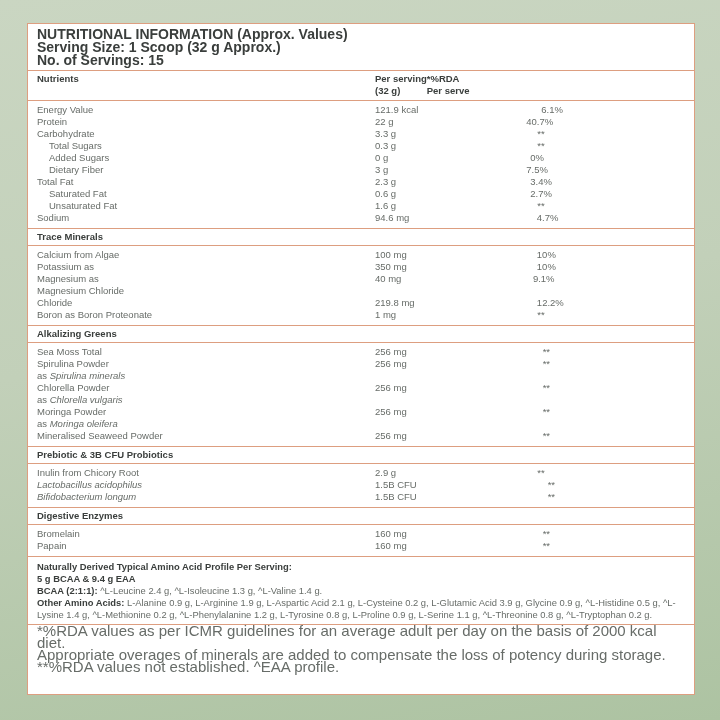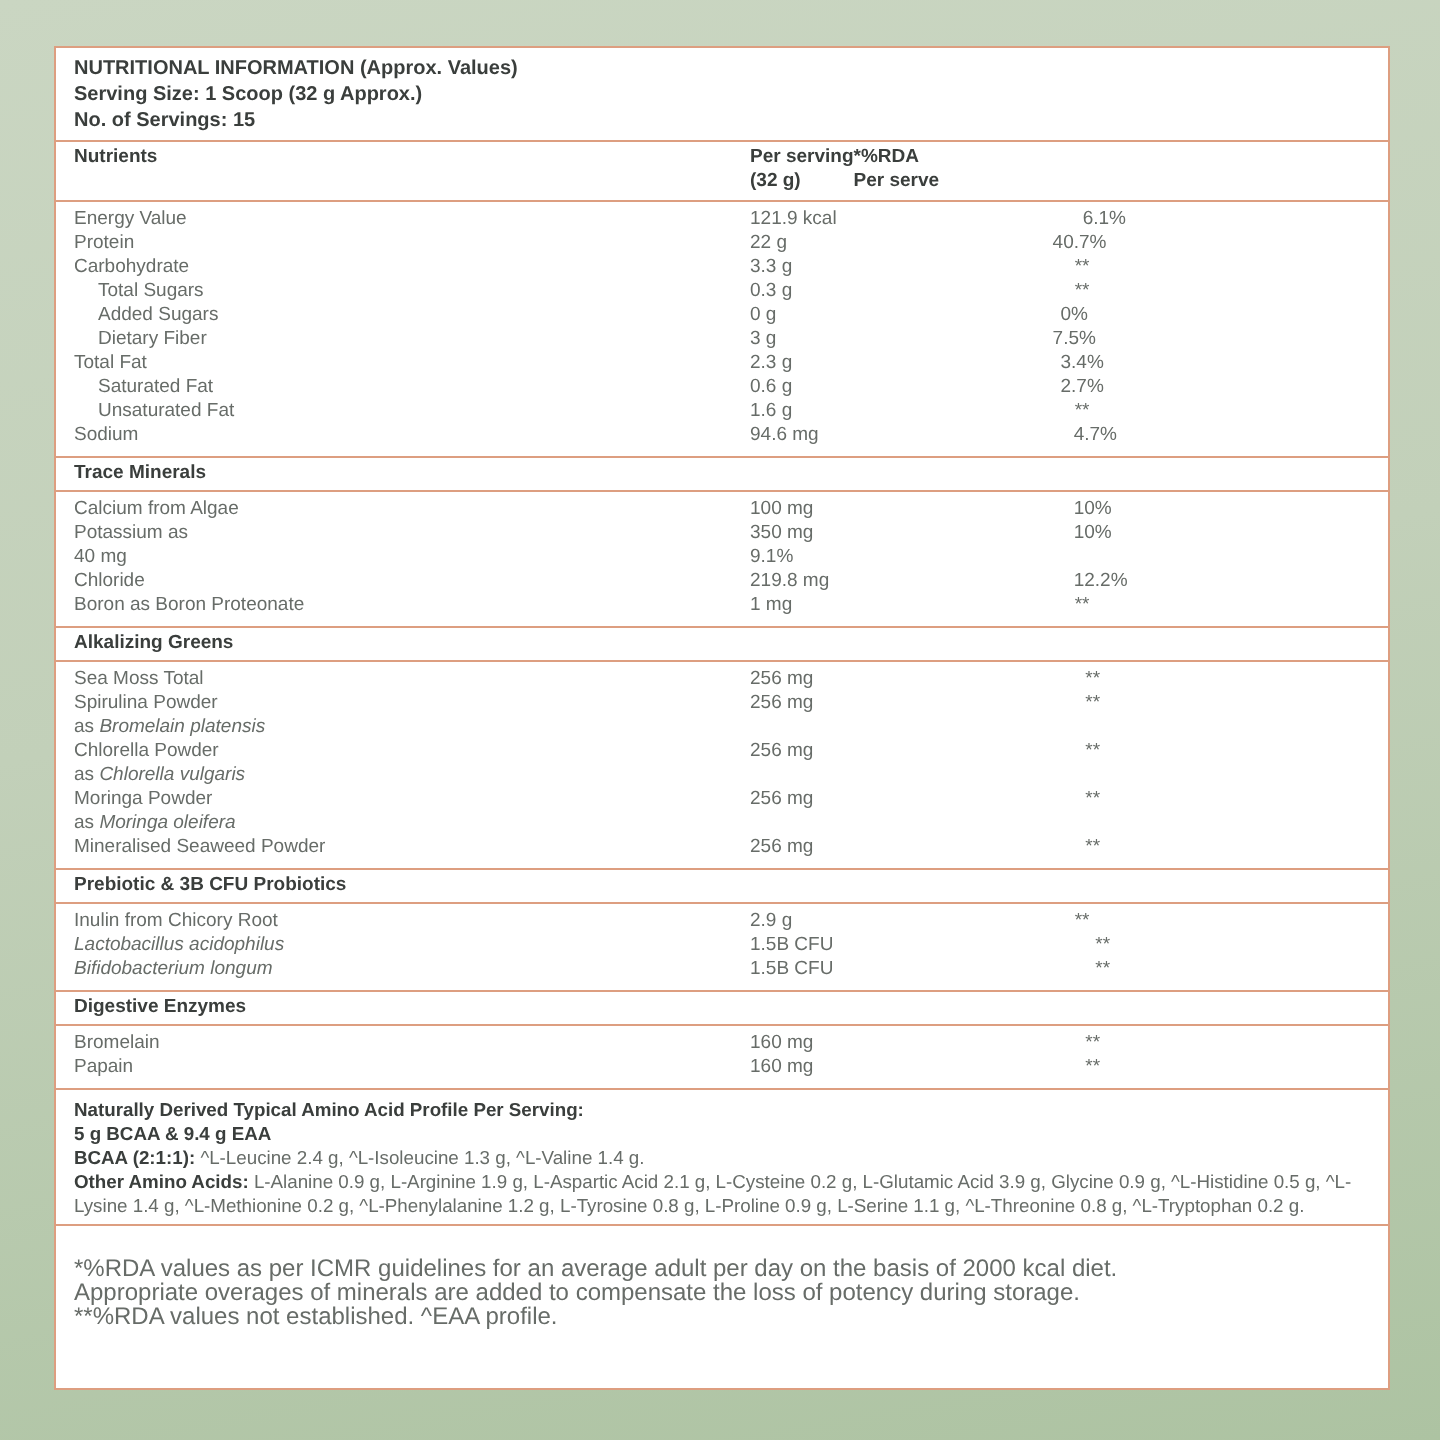--- a/index.html
+++ b/index.html
@@ -23,21 +23,21 @@
     background:var(--panel);
     border:1.5px solid var(--border);
     overflow:hidden;
     color:var(--text);
     font-size:9.5px;
   }
   .title-block{
     padding:4px 9px 3px 9px;
     border-bottom:1.5px solid var(--border);
     font-weight:bold;color:var(--heading);
-    font-size:10px;line-height:13px;
+    font-size:14px;line-height:13px;
   }
   .col-header{
     display:grid;grid-template-columns:338px max-content 1fr;
     padding:2px 8px 4px 9px;
     border-bottom:1.5px solid var(--border);
     font-weight:bold;color:var(--heading);
     line-height:11.5px;
   }
   .col-header .right{text-align:left;}
   .section-title{
@@ -56,22 +56,22 @@
   .row.indent .name{padding-left:12px;}
   .it{font-style:italic;}
   .amino{
     border-top:1.5px solid var(--border);
     padding:4px 9px 3px 9px;
     font-size:9.4px;line-height:12px;
   }
   .amino .bold, .amino b{font-weight:bold;color:var(--heading);font-style:normal;}
   .foot{
     border-top:1.5px solid var(--border);
-    padding:15px 9px;
-    font-size:12px;line-height:12px;
+    padding:0 9px;
+    font-size:15px;line-height:12px;
   }
 </style>
 </head>
 <body>
 
 <div class="panel">
 
   <div class="title-block">
     <div>NUTRITIONAL INFORMATION (Approx. Values)</div>
     <div>Serving Size: 1 Scoop (32 g Approx.)</div>
@@ -149,20 +149,21 @@
           <div class="cell name"><span>Calcium from Algae</span></div>
           <div class="cell val">100 mg</div>
           <div class="cell rda">10%</div>
         </div>
         <div class="row">
           <div class="cell name"><span>Potassium as</span></div>
           <div class="cell val">350 mg</div>
           <div class="cell rda">10%</div>
         </div>
         <div class="row">
+          <div class="cell name"><span>Magnesium as</span><div class="line2"><span>Magnesium Chloride</span></div></div>
           <div class="cell val">40 mg</div>
           <div class="cell rda">9.1%</div>
         </div>
         <div class="row">
           <div class="cell name"><span>Chloride</span></div>
           <div class="cell val">219.8 mg</div>
           <div class="cell rda">12.2%</div>
         </div>
         <div class="row">
           <div class="cell name"><span>Boron as Boron Proteonate</span></div>
@@ -171,21 +172,21 @@
         </div>
       </div>
       <div class="section-title">Alkalizing Greens</div>
       <div class="row-group">
         <div class="row">
           <div class="cell name"><span>Sea Moss Total</span></div>
           <div class="cell val">256 mg</div>
           <div class="cell rda">**</div>
         </div>
         <div class="row">
-          <div class="cell name"><span>Spirulina Powder</span><div class="line2"><span>as </span><span class="it">Bromelain platensis</span></div></div>
+          <div class="cell name"><span>Spirulina Powder</span><div class="line2"><span>as </span><span class="it">Spirulina minerals</span></div></div>
           <div class="cell val">256 mg</div>
           <div class="cell rda">**</div>
         </div>
         <div class="row">
           <div class="cell name"><span>Chlorella Powder</span><div class="line2"><span>as </span><span class="it">Chlorella vulgaris</span></div></div>
           <div class="cell val">256 mg</div>
           <div class="cell rda">**</div>
         </div>
         <div class="row">
           <div class="cell name"><span>Moringa Powder</span><div class="line2"><span>as </span><span class="it">Moringa oleifera</span></div></div>

